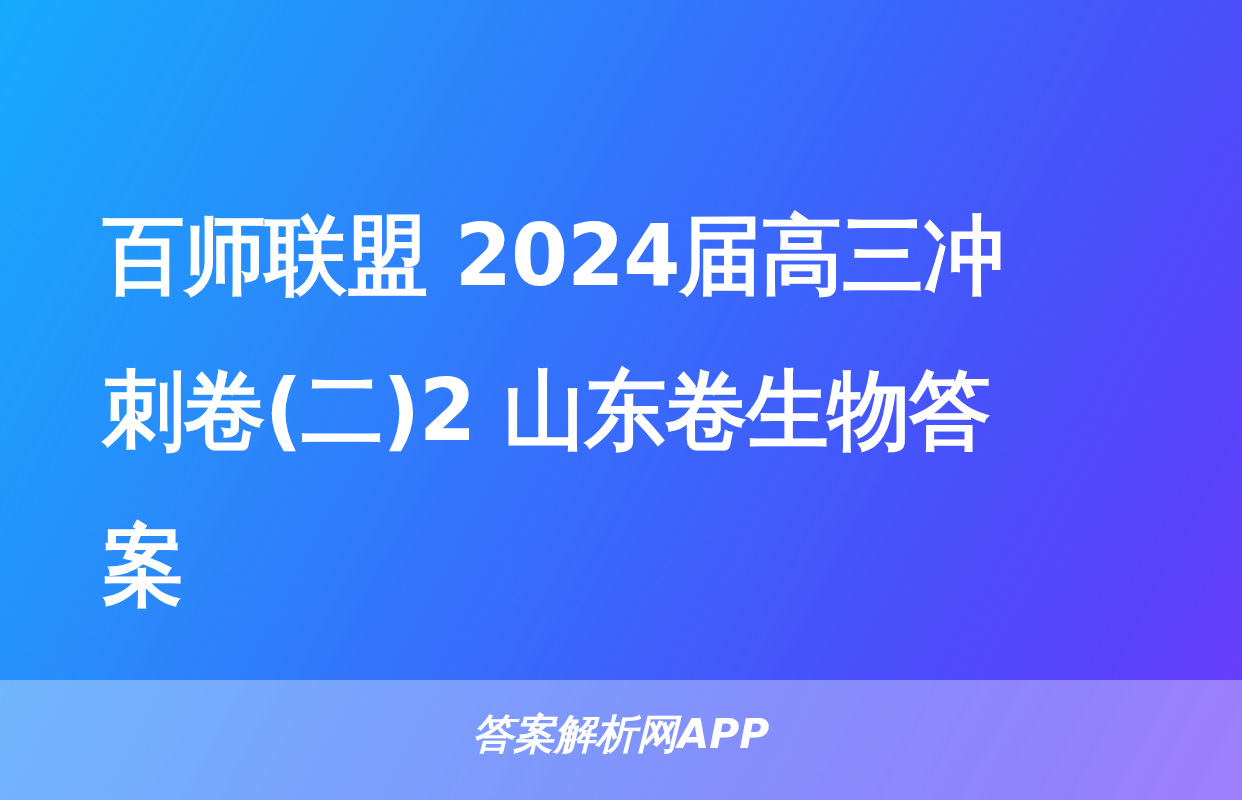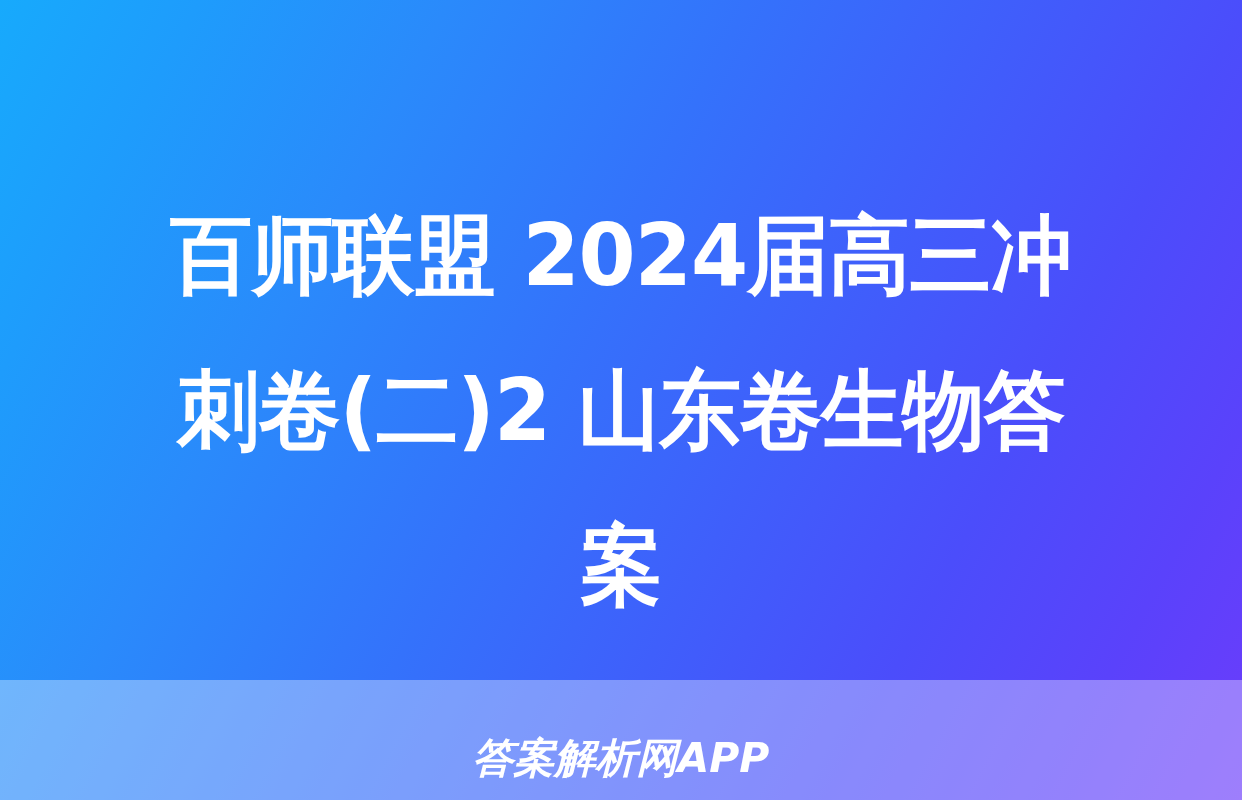--- a/index.html
+++ b/index.html
@@ -44,21 +44,20 @@
     background: rgba(255, 255, 255, 0.34);
     pointer-events: none;
   }
 
   
   #title-block {
     position: absolute;
     left: 78px;
     top: 178px;
     width: 1086px;
-    text-align: center;
     color: #FFFFFF;
   }
 
   .title-line {
     display: block;
     font-family: "DejaVu Sans", "Liberation Sans", sans-serif;
     font-size: 86px;
     font-weight: 700;
     line-height: 155px;
     letter-spacing: -1px;
@@ -69,21 +68,20 @@
     text-rendering: optimizeLegibility;
   }
 
   
   #footer {
     position: absolute;
     left: 0;
     right: 0;
     top: 706px;
     text-align: center;
-    margin-top: 24px;
   }
 
   #footer-text {
     display: inline-block;
     font-family: "DejaVu Sans", "Liberation Sans", sans-serif;
     font-size: 41px;
     font-weight: 700;
     font-style: italic;
     line-height: 56px;
     color: #FFFFFF;

